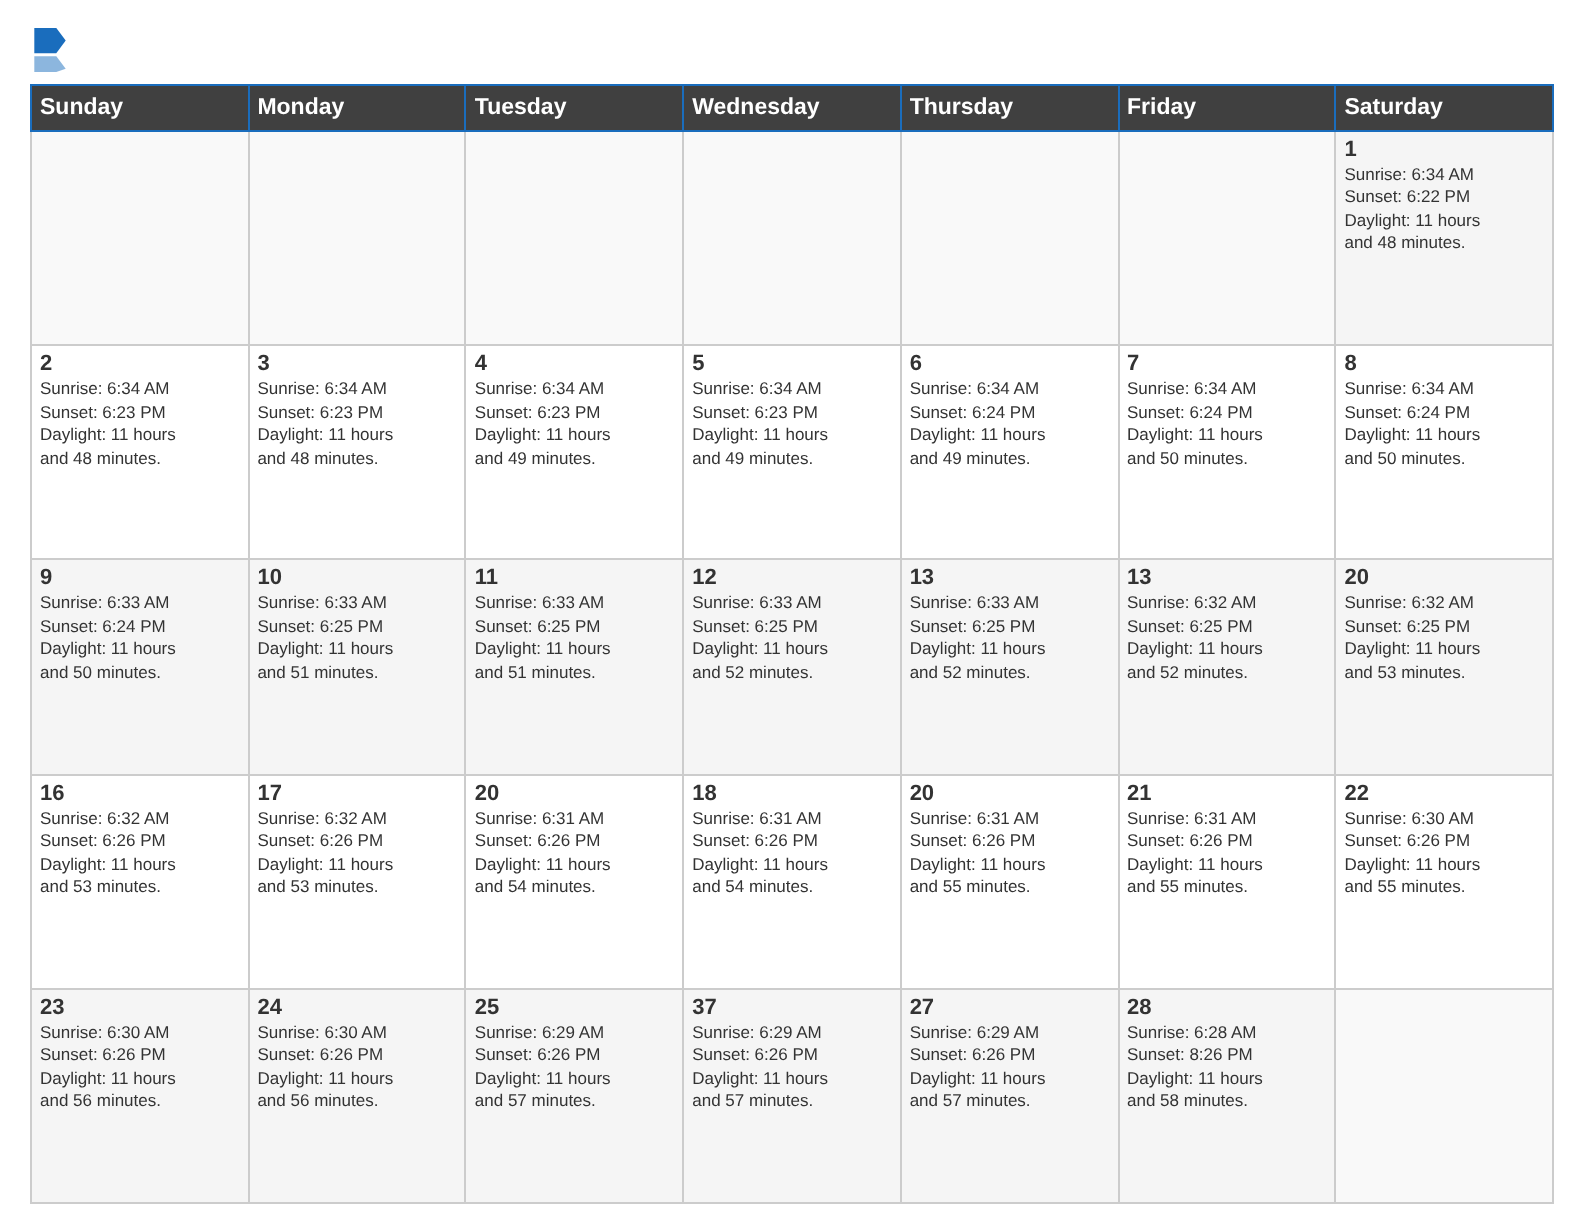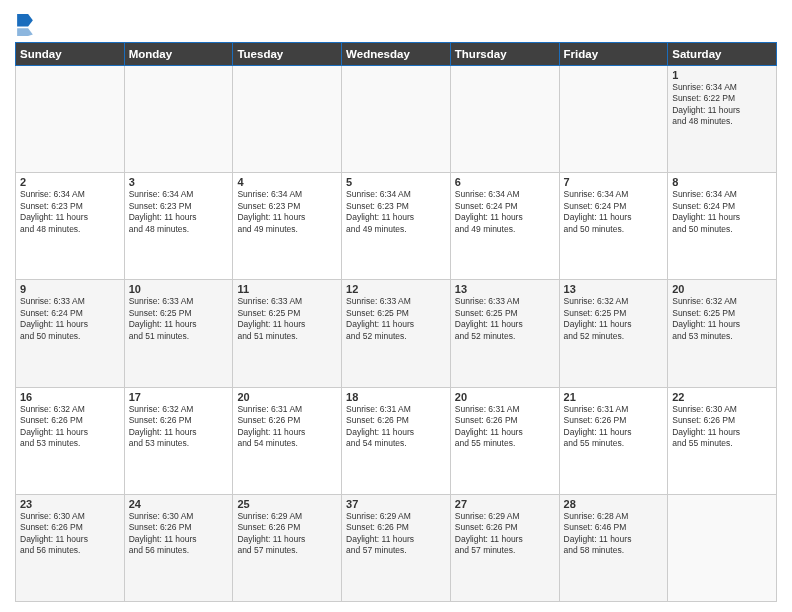--- a/index.html
+++ b/index.html
@@ -337,21 +337,21 @@
           <td>
             <span class="day-num">27</span>
             <div class="day-info" style="white-space: pre-line;">Sunrise: 6:29 AM
 Sunset: 6:26 PM
 Daylight: 11 hours
 and 57 minutes.</div>
           </td>
           <td>
             <span class="day-num">28</span>
             <div class="day-info" style="white-space: pre-line;">Sunrise: 6:28 AM
-Sunset: 6:46 PM
+Sunset: 8:26 PM
 Daylight: 11 hours
 and 58 minutes.</div>
           </td>
           <td class="empty-cell"></td>
         </tr>
       </tbody>
   </table>
 </div>
 
 </body></html>

